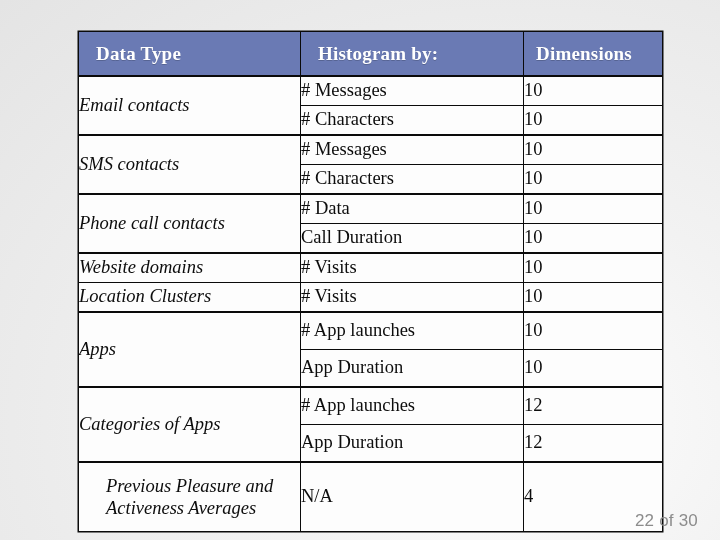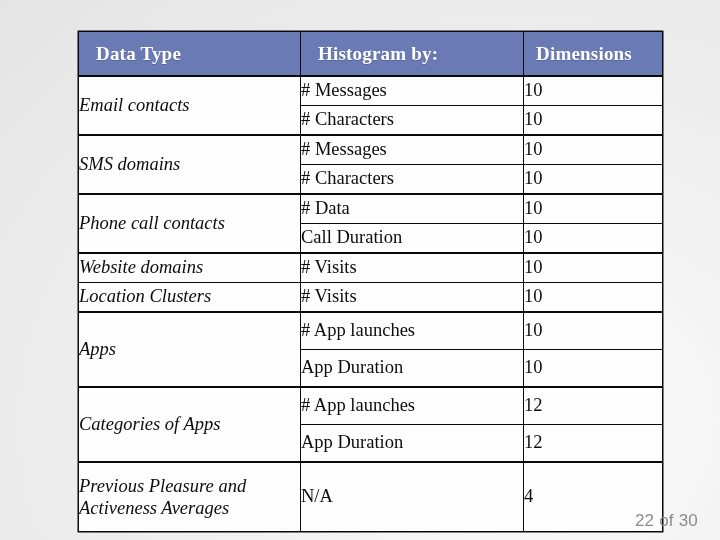--- a/index.html
+++ b/index.html
@@ -85,20 +85,21 @@
     border-top: 2px solid #0a0a0a;
   }
 
   
   #data-table tbody tr.tall > td { height: 36px; }
   #data-table tbody tr.xtall > td { height: 68px; }
 
   .two-line {
     display: block;
     line-height: 1.2;
+    margin-left: 27px;
   }
 
   
   #page-number {
     position: absolute;
     right: 22px;
     bottom: 9px;
     font-family: "Liberation Sans", "DejaVu Sans", sans-serif;
     font-size: 17px;
     color: #8c8c8c;
@@ -131,21 +132,21 @@
         <td class="cell-type" rowspan="2">Email contacts</td>
         <td class="cell-hist"># Messages</td>
         <td class="cell-dim">10</td>
       </tr>
       <tr>
         <td class="cell-hist"># Characters</td>
         <td class="cell-dim">10</td>
       </tr>
 
       <tr class="group-start">
-        <td class="cell-type" rowspan="2">SMS domains</td>
+        <td class="cell-type" rowspan="2">SMS contacts</td>
         <td class="cell-hist"># Messages</td>
         <td class="cell-dim">10</td>
       </tr>
       <tr>
         <td class="cell-hist"># Characters</td>
         <td class="cell-dim">10</td>
       </tr>
 
       <tr class="group-start">
         <td class="cell-type" rowspan="2">Phone call contacts</td>

